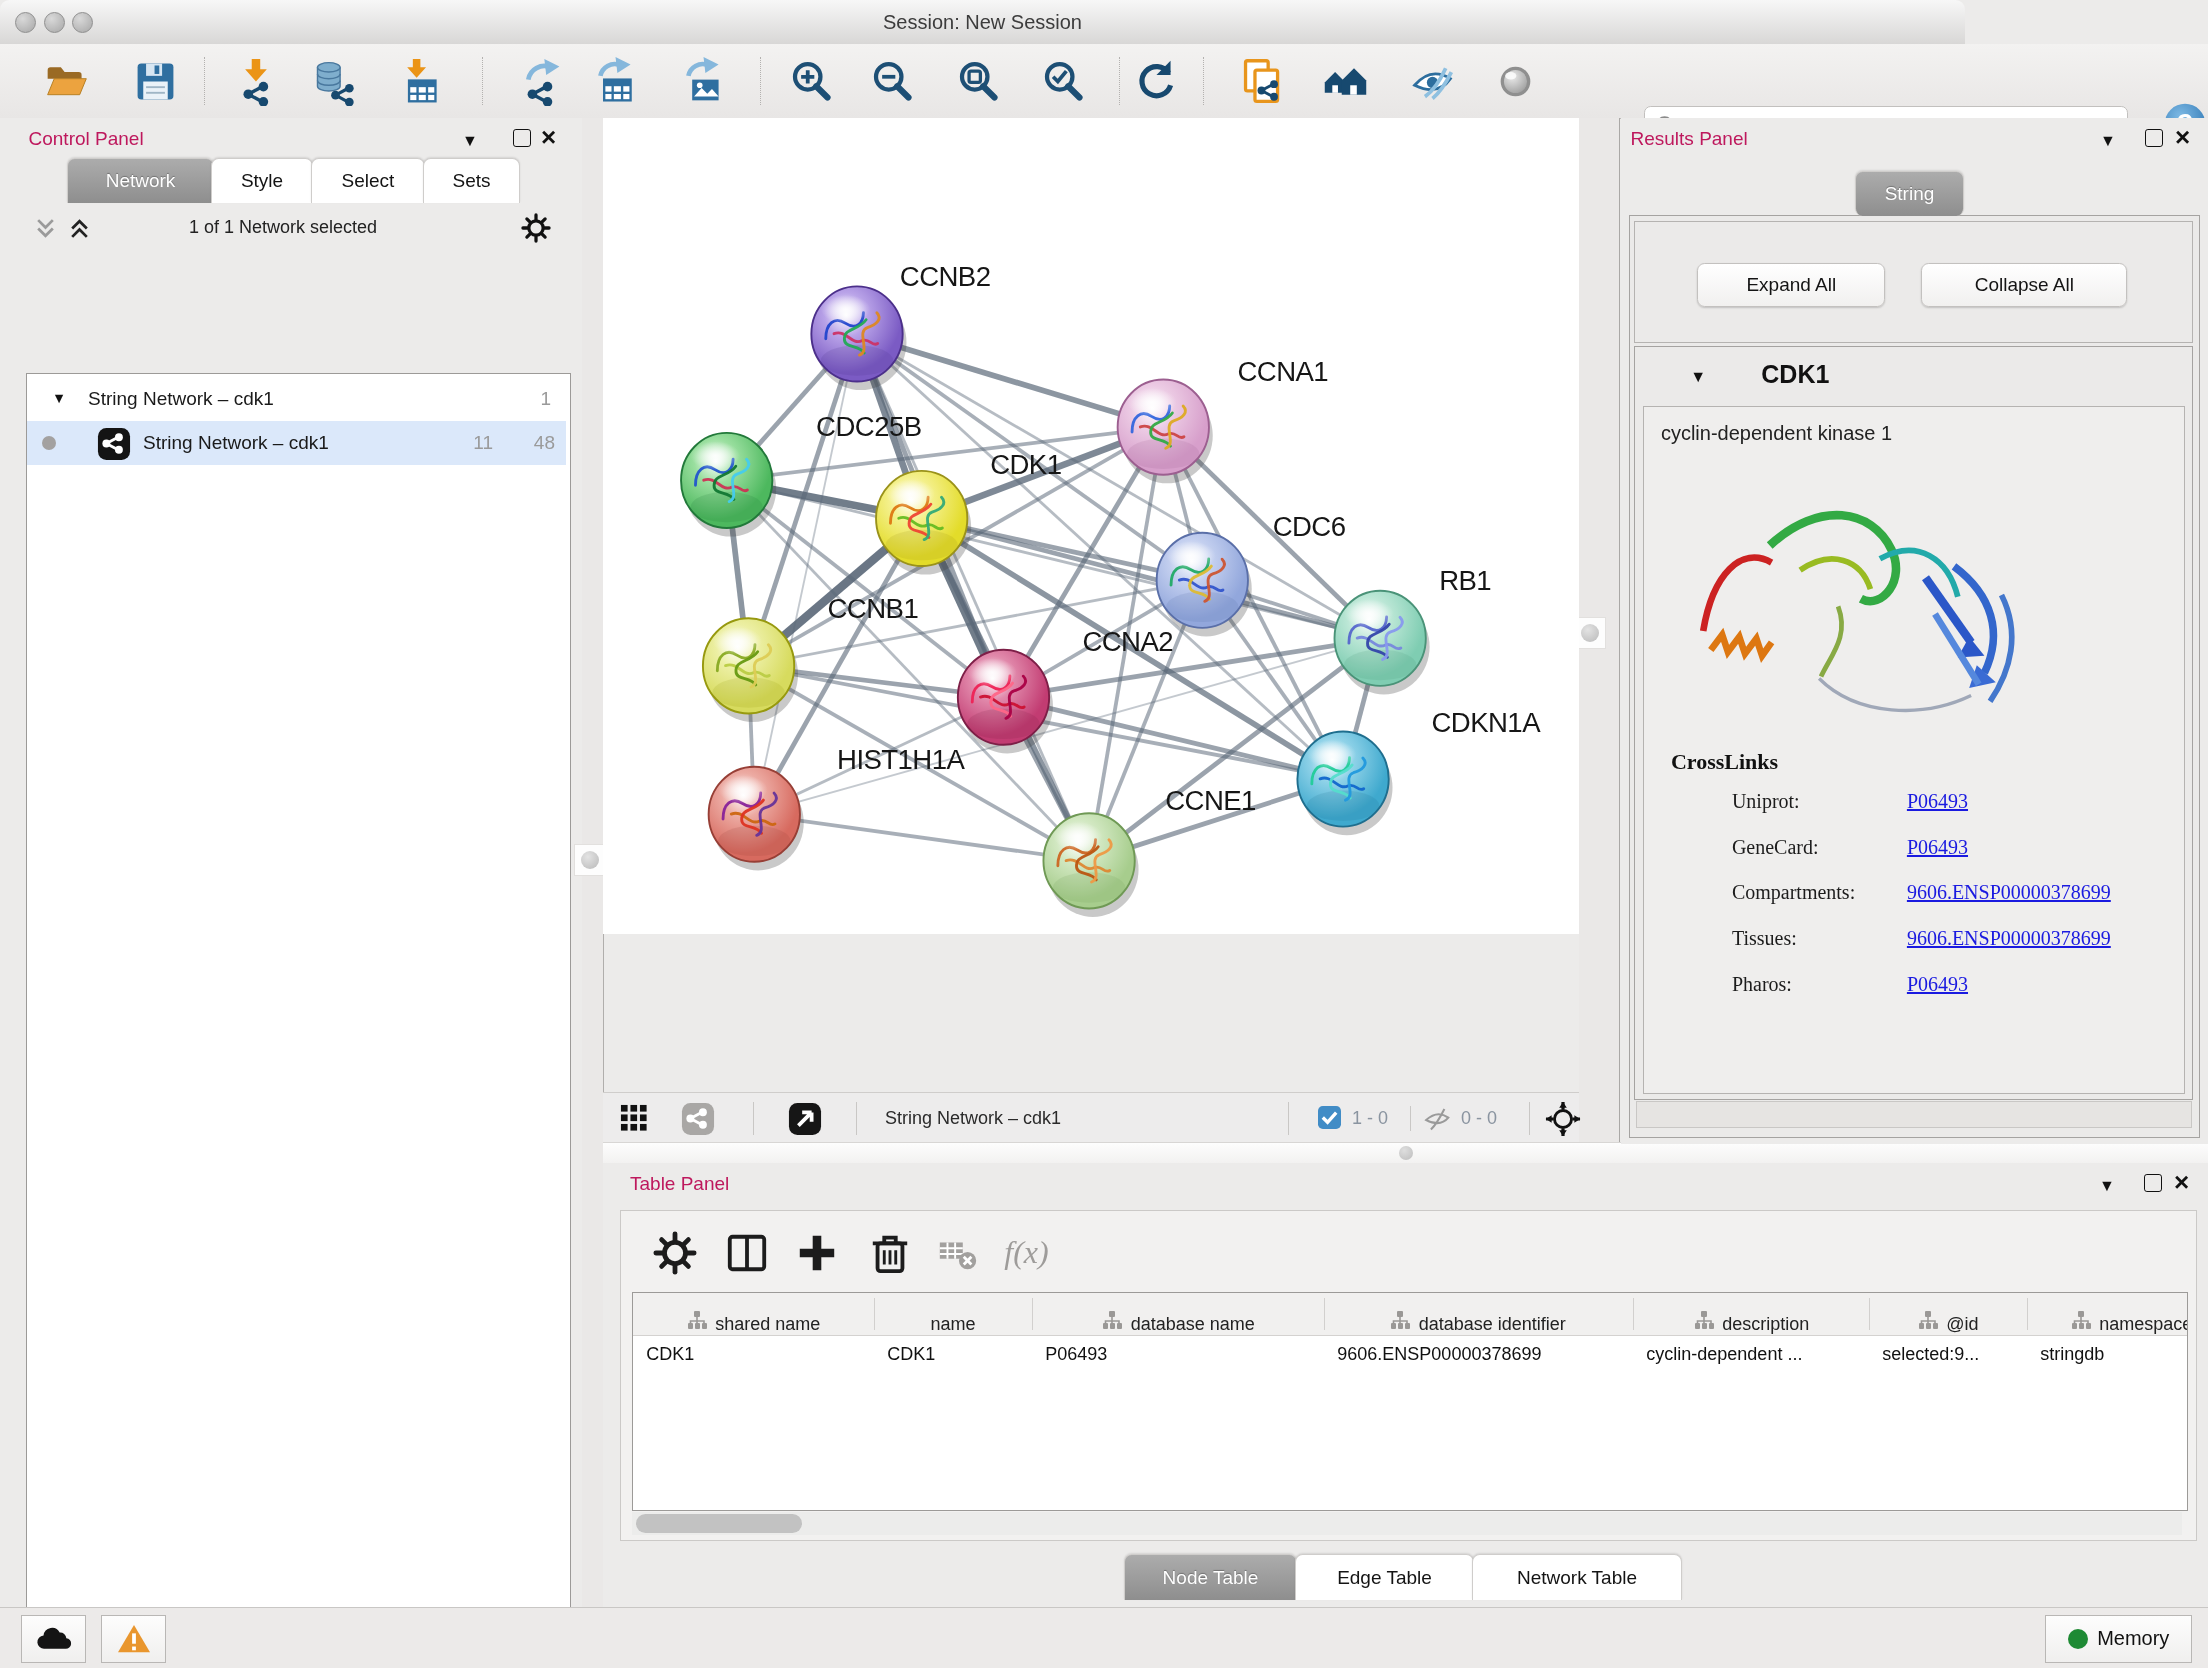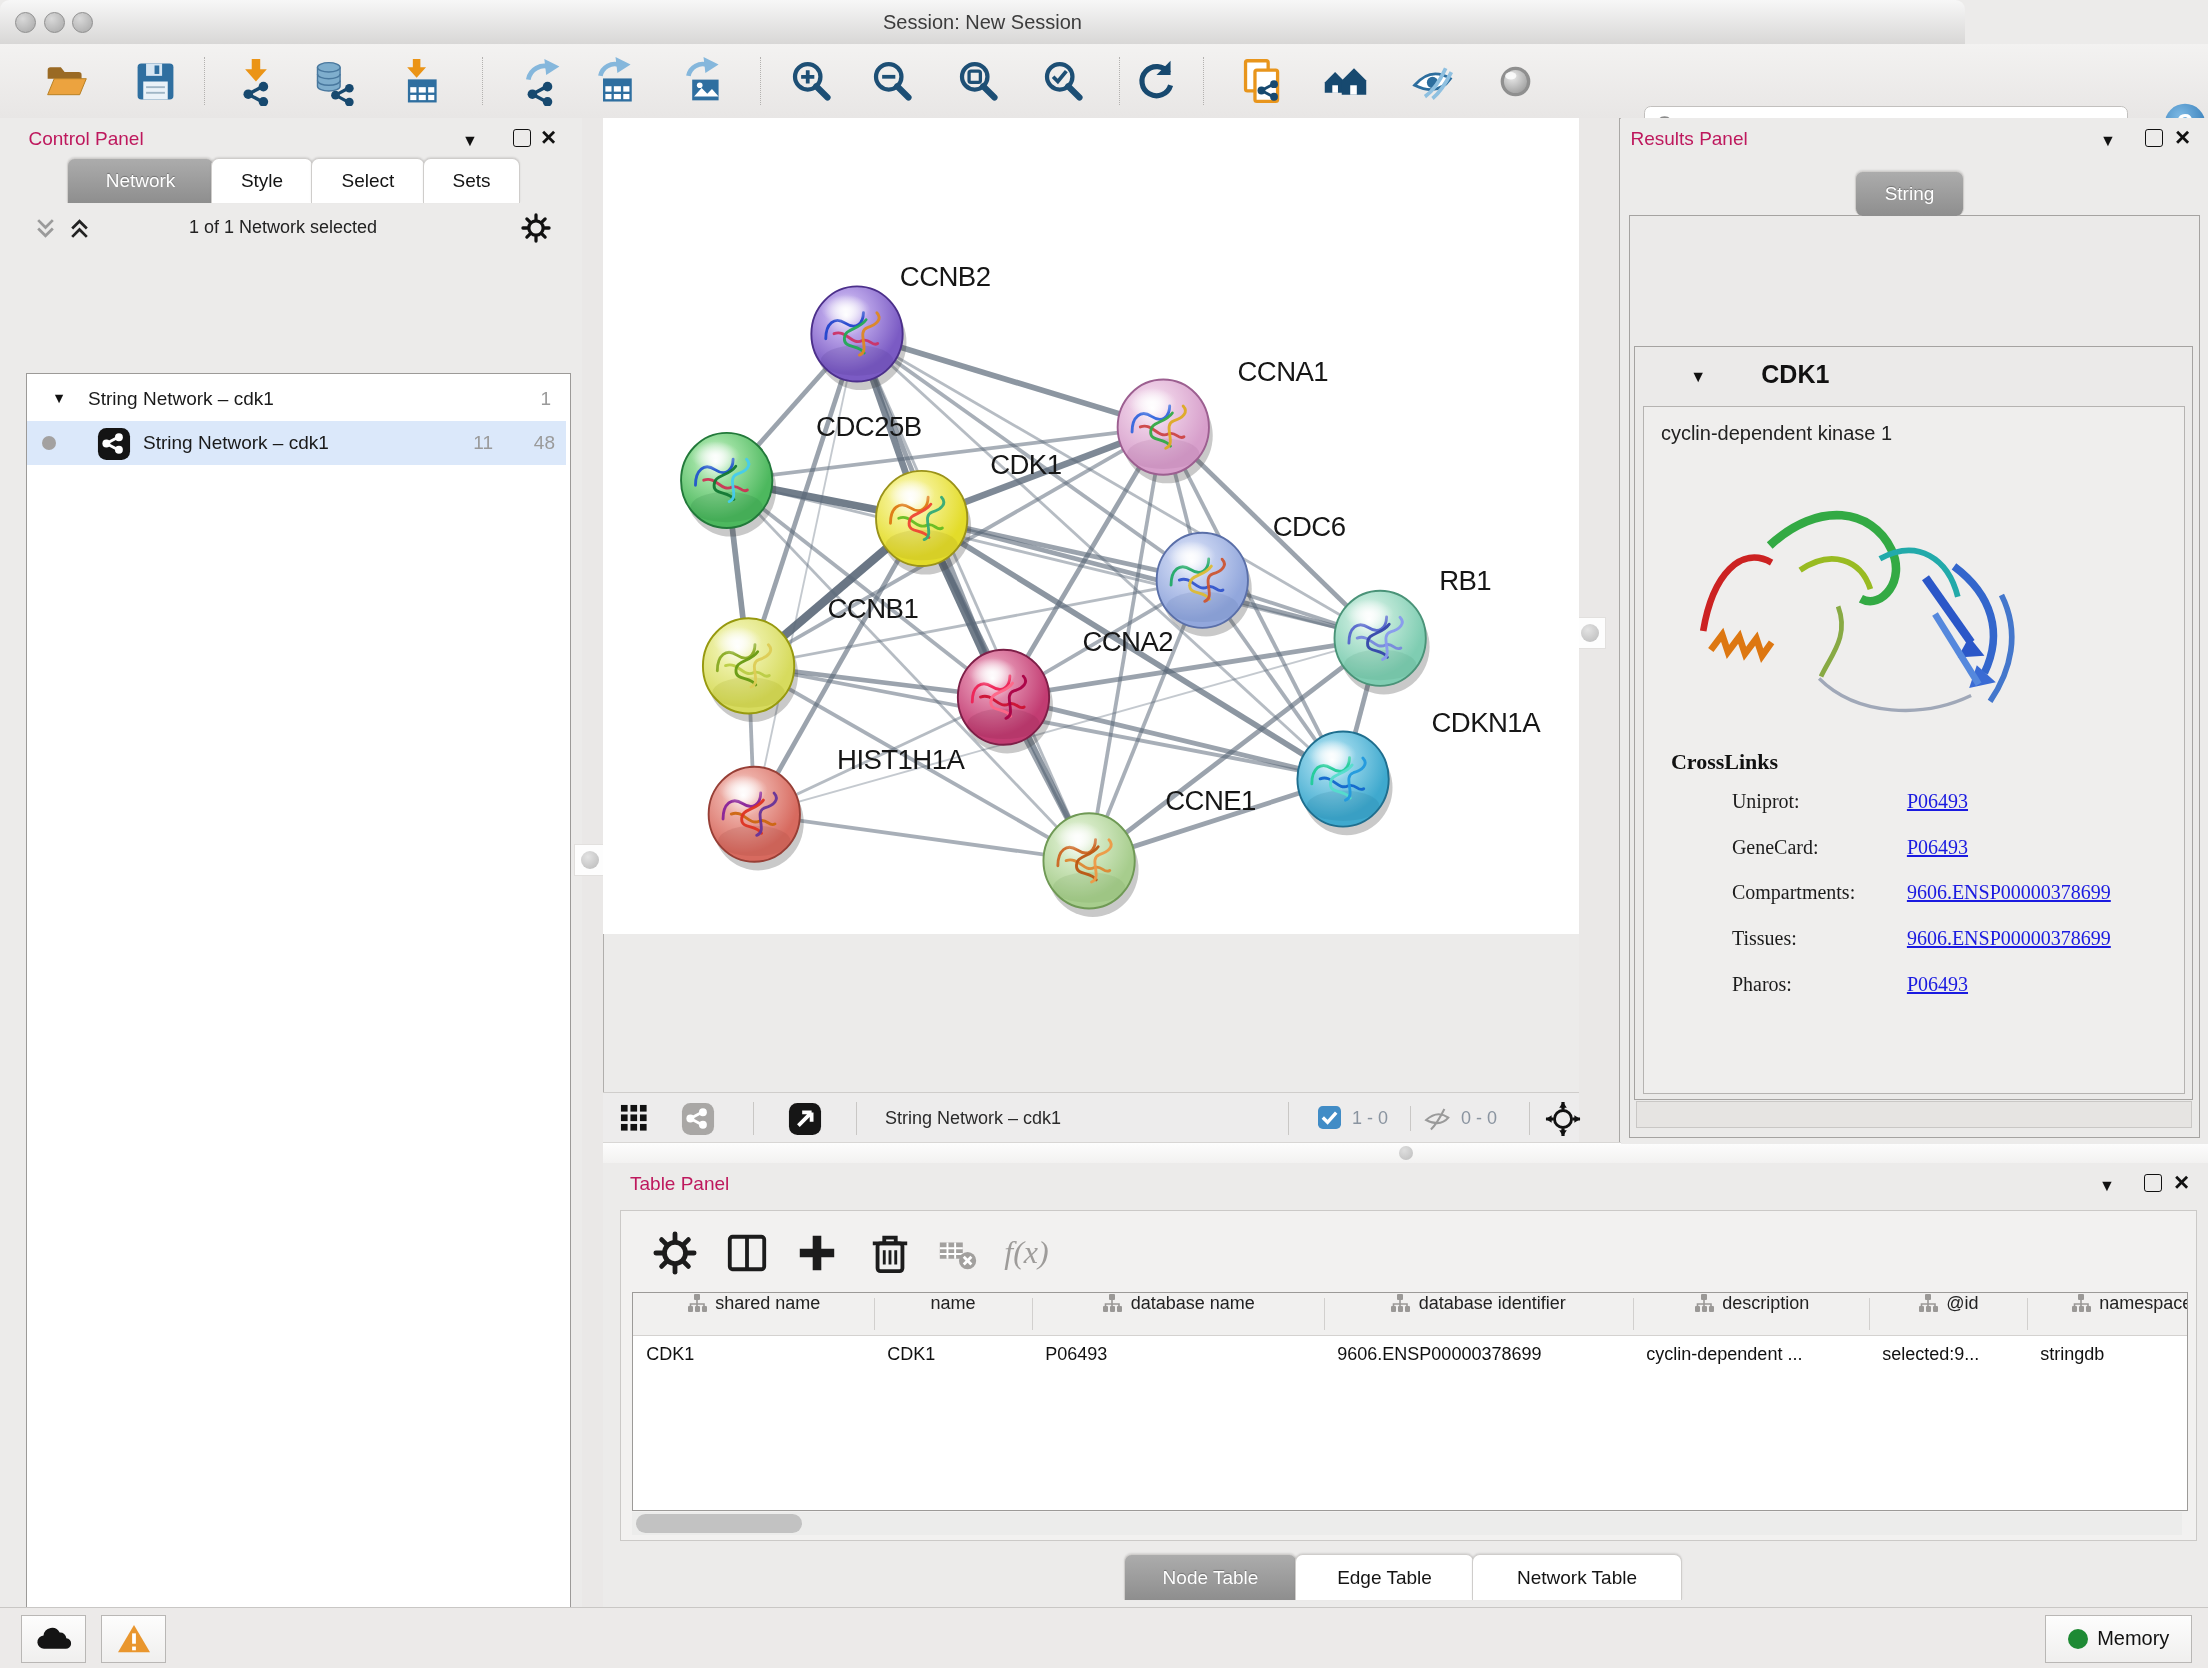--- a/index.html
+++ b/index.html
@@ -71,21 +71,21 @@
   .cl-row{position:absolute;left:19px;width:514px;height:46px;}
   .cl-label{position:absolute;left:53px;font-size:20px;color:#1c1c1c;line-height:46px;}
   .cl-link{position:absolute;left:228px;font-size:20px;color:#1a1ae0;text-decoration:underline;line-height:46px;}
   .rp-scroll{left:1636px;top:1101px;width:554px;height:25px;background:#e6e4e2;border:1px solid #c9c7c5;}
   
   .tp-bg{left:603px;top:1163px;width:1605px;height:444px;background:#ecebea;}
   .tp-box{left:620px;top:1210px;width:1575px;height:329px;background:#f2f1f0;border:1px solid #cbc9c7;}
   .tp-btn{top:15px;width:53px;height:53px;display:flex;align-items:center;justify-content:center;}
   .tablebox{left:632px;top:1292px;width:1554px;height:217px;background:#fff;border:1.9px solid #9c9a98;overflow:hidden;}
   .thead{position:absolute;left:0;top:0;width:100%;height:42px;background:#f1f0ef;border-bottom:1px solid #d4d2d0;}
-  .th{position:absolute;top:0;height:42px;display:flex;align-items:flex-start;justify-content:center;
+  .th{position:absolute;top:0;height:42px;display:flex;align-items:flex-end;justify-content:center;
     gap:8.6px;font-size:18px;color:#222;overflow:hidden;}
   .colsep{position:absolute;top:4.8px;height:32px;width:1px;background:#d2d0ce;}
   .trow{position:absolute;left:0;top:42px;width:100%;height:38px;}
   .td{position:absolute;top:0;height:38px;line-height:38px;padding-left:13.3px;font-size:18px;color:#111;
     white-space:nowrap;overflow:hidden;box-sizing:border-box;}
   .hscroll{left:632px;top:1512px;width:1550px;height:23px;background:#ececeb;}
   .hthumb{position:absolute;left:3.8px;top:1.9px;width:166px;height:19px;background:#c2c2c2;border-radius:9.5px;}
   
   .bottombar{left:0;top:1607px;width:2208px;height:61px;background:#eceae9;border-top:1px solid #c9c7c5;}
   .bbtn{top:6.7px;height:46px;background:linear-gradient(#fdfdfd,#f0efee);border:1.9px solid #b9b7b5;
@@ -654,20 +654,28 @@
   <div class="a ptitle" style="left:9.5px;top:9.5px">Results Panel</div>
   <span class="a pico" style="left:479px;top:9.5px;font-size:16px">▼</span>
   <span class="a sqico" style="left:524px;top:11.4px"></span>
   <span class="a xico" style="left:554px;top:7.6px">×</span>
 
   <div class="a tab sel" style="left:234px;top:53px;width:107px;height:44px;border-radius:7.6px;z-index:2">
       <span>String</span>
     </div>
 
   <div class="a rbox" style="left:7.6px;top:97px;width:569px;height:921px"></div>
+  <div class="a" style="left:13.3px;top:103px;width:557px;height:120px;border:1px solid #b5b3b1">
+    <div class="rbtn a" style="left:62px;top:41px;width:186px;height:42px">
+        <span>Expand All</span>
+      </div>
+    <div class="rbtn a" style="left:286px;top:41px;width:204px;height:42px">
+        <span>Collapse All</span>
+      </div>
+  </div>
 
   <div class="a" style="left:13.3px;top:228px;width:557px;height:752px;border:1px solid #a5a3a1">
     <span class="a tri" style="left:55px;top:21px;font-size:16px">▼</span>
     <span class="a gene-name" style="left:126px;top:13.3px">CDK1</span>
     <div class="a" style="left:7.6px;top:59px;width:540px;height:686px;background:#efeeed;border:1px solid #b5b3b1">
       <div class="a gene-desc" style="left:17px;top:15px">cyclin-dependent kinase 1</div>
 
       <svg class="a" style="left:42px;top:72px" width="365" height="285" viewBox="0 0 384 300">
         <path d="M18 160 C28 100 58 70 90 88" stroke="#cc2222" stroke-width="7" fill="none"></path>
         <path d="M26 180 l12-16 6 18 12-16 6 18 12-16 6 18 10-14" stroke="#dd7711" stroke-width="7" fill="none"></path>

